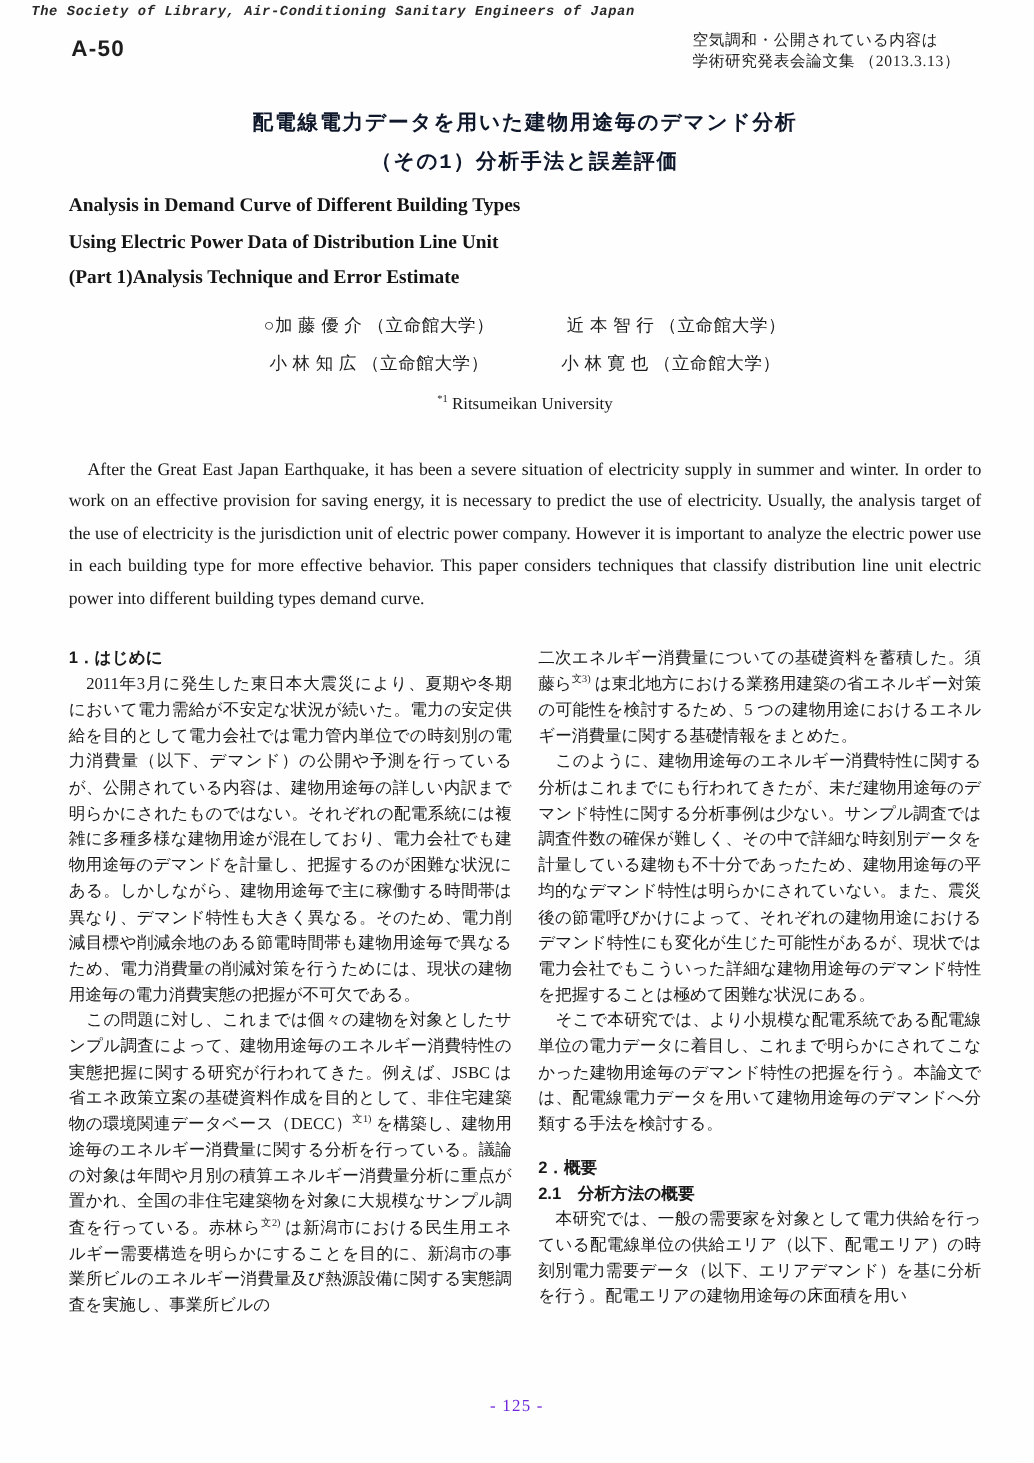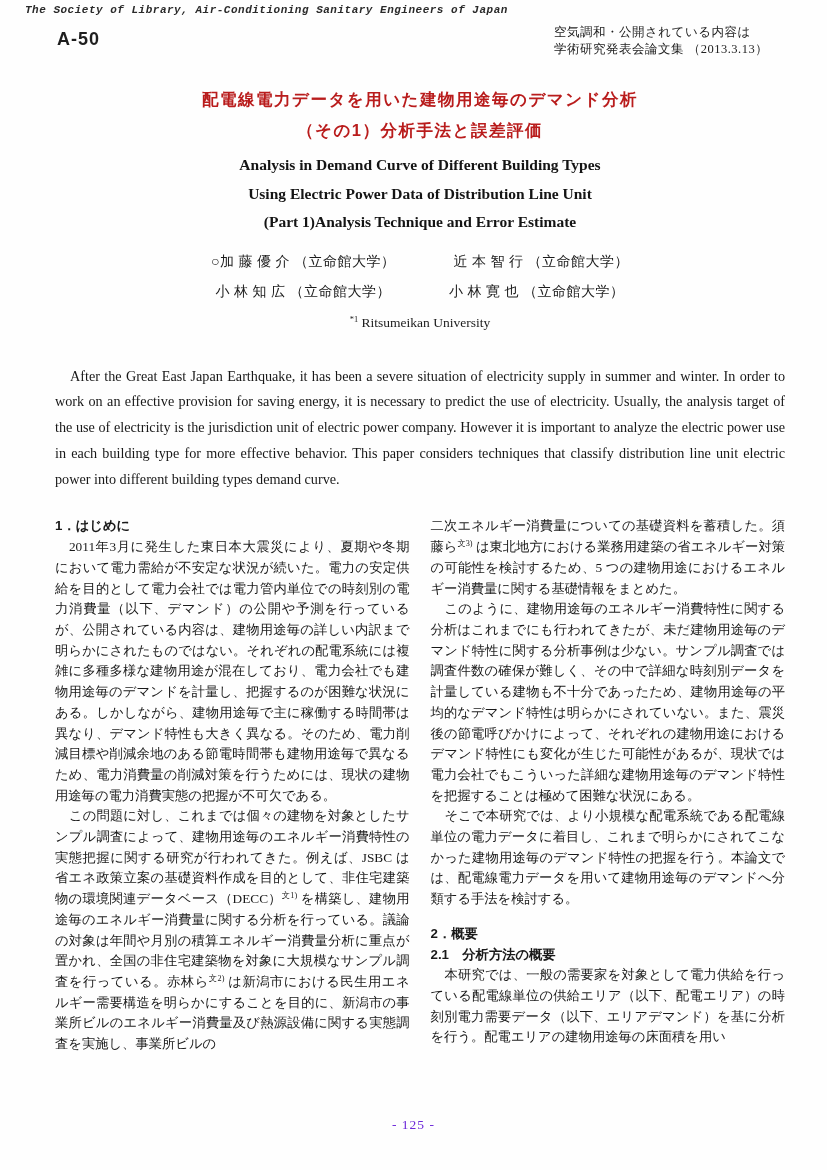--- a/index.html
+++ b/index.html
@@ -33,27 +33,27 @@
     position:absolute;top:24px;left:554px;
     font-size:12.5px;line-height:17px;color:#222;
     letter-spacing:.5px;white-space:nowrap;
   }
   
   .main{
     position:absolute;left:55px;top:88px;width:730px;
   }
   .title-jp{
     text-align:center;
-    font-family:Liberation Sans, sans-serif;
+    font-family:Liberation Mono, monospace;
     font-weight:bold;font-size:16.5px;letter-spacing:1.5px;
-    line-height:22px;color:#b91c1c;
+    line-height:22px;color:#0f172a;
   }
   .title-jp.second{margin-top:9px;}
   .title-en{
-    margin-top:10px;text-align:center;
+    margin-top:10px;
     font-weight:bold;font-size:15.5px;line-height:28.5px;color:#141414;
   }
   .authors-jp{margin-top:10px;}
   .author-row{
     display:flex;justify-content:center;gap:58px;
     font-size:14px;line-height:30px;letter-spacing:.5px;
   }
   .author-cell{white-space:nowrap;}
   .authors-en{
     margin-top:3px;text-align:center;

